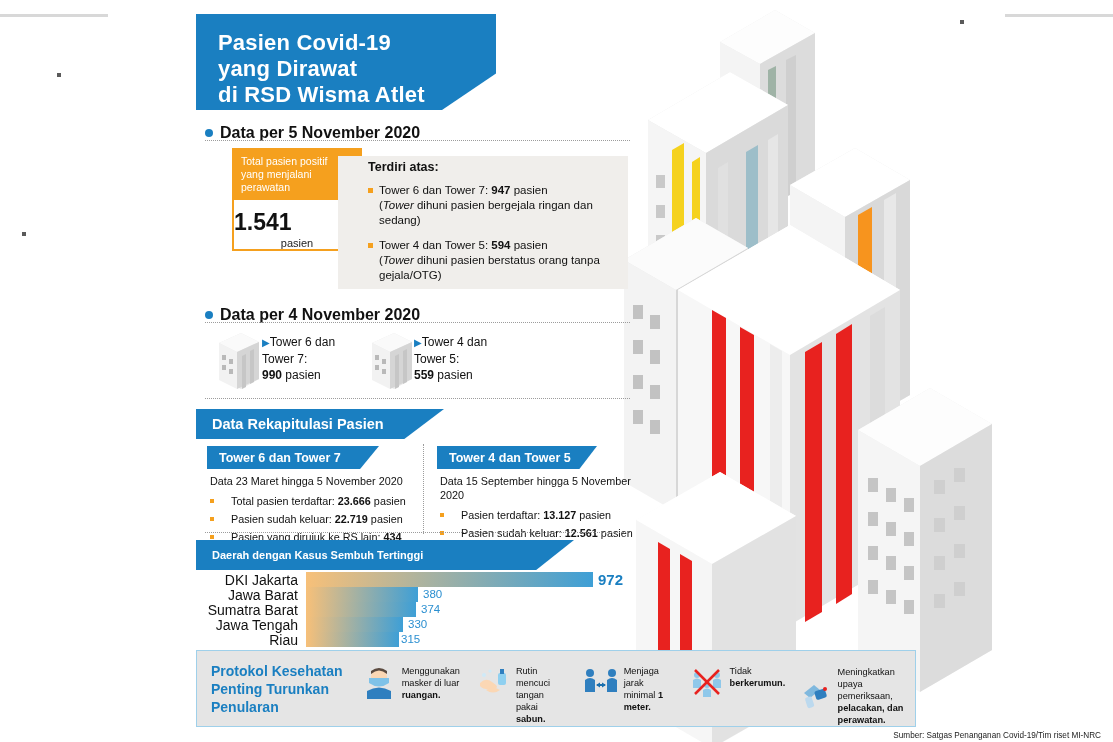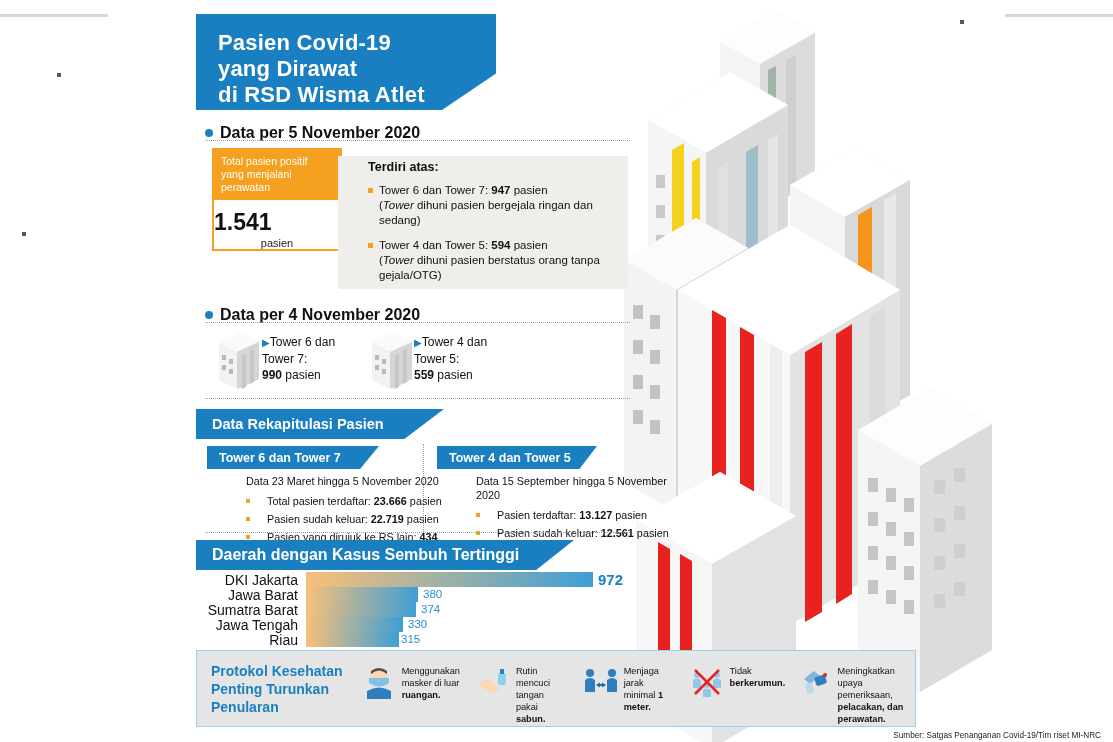--- a/index.html
+++ b/index.html
@@ -30,21 +30,21 @@
 
   
   .sec-head { position:absolute; display:flex; align-items:center; gap:7px; }
   .sec-head .bdot { width:8px; height:8px; border-radius:50%; background:#1a7fc1; display:block; }
   .sec-head .stxt { font-size:16px; font-weight:bold; color:#111; }
 
   .hr-dot { position:absolute; border-top:1px dotted #9c9c9c; }
 
   
   .total-box {
-    position:absolute; left:212px; top:148px; width:130px; height:103px;
+    position:absolute; left:232px; top:148px; width:130px; height:103px;
     border:2px solid #f5a01e; background:#fff;
   }
   .total-box .cap {
     background:#f5a01e; color:#fff; font-size:10.5px; line-height:13px;
     padding:5px 7px 6px 7px; font-weight:normal;
   }
   .total-box .num {
     text-align:left; font-size:23px; font-weight:bold; color:#111; margin-top:9px;
   }
   .total-box .unit { text-align:center; font-size:11px; color:#222; margin-top:1px; }
@@ -67,29 +67,29 @@
   .mini-label .arrow { color:#1a7fc1; font-size:10px; }
   .mini-label b { font-weight:bold; }
 
   
   .ribbon {
     position:absolute; background:#1a7fc1; color:#fff; font-weight:bold;
     display:flex; align-items:center; padding-left:16px;
   }
   .ribbon.r1 { left:196px; top:409px; width:248px; height:30px; font-size:14.5px;
     clip-path: polygon(0 0, 100% 0, 84% 100%, 0 100%); }
-  .ribbon.r2 { left:196px; top:540px; width:378px; height:30px; font-size:16px;
+  .ribbon.r2 { left:196px; top:540px; width:378px; height:30px; font-size:11px;
     clip-path: polygon(0 0, 100% 0, 90% 100%, 0 100%); }
 
   .subribbon {
     position:absolute; background:#1a7fc1; color:#fff; font-weight:bold;
     font-size:12.5px; display:flex; align-items:center; padding-left:12px; height:23px;
     clip-path: polygon(0 0, 100% 0, 89% 100%, 0 100%);
   }
-  .rek-col { position:absolute; font-size:10.8px; color:#111; line-height:14px;margin-left:36px; }
+  .rek-col { position:absolute; font-size:10.8px; color:#111; line-height:14px; }
   .rek-col .intro { margin-bottom:6px; }
   .rk-li { display:flex; gap:17px; margin-bottom:4px; }
   .rk-li .sq { width:4px; height:4px; background:#f5a01e; margin-top:5px; flex:0 0 auto; }
   .rk-li b { font-weight:bold; }
   .vdot { position:absolute; border-left:1px dotted #9c9c9c; }
 
   
   .chart { position:absolute; left:196px; top:572px; width:430px; }
   .chart-row { display:flex; align-items:center; height:15px; margin-bottom:0px; }
   .chart-row .lbl { width:110px; text-align:right; padding-right:8px; font-size:14px; color:#111; }
@@ -485,21 +485,21 @@
             <path d="M23 15 q4 -3 8 0 v8 h-8 z" fill="#8fc8ea"></path>
           <circle cx="17" cy="20" r="3" fill="#8fc8ea"></circle>
             <path d="M13 25 q4 -3 8 0 v7 h-8 z" fill="#8fc8ea"></path>
           <line x1="5" y1="5" x2="29" y2="29" stroke="#e8221f" stroke-width="2.5"></line>
           <line x1="29" y1="5" x2="5" y2="29" stroke="#e8221f" stroke-width="2.5"></line>
         </svg>
       </span>
       <span class="ptx"><span>Tidak </span><b>berkerumun.</b></span>
     </div>
 
-    <div class="proto-item" style="width:128px;">
+    <div class="proto-item" style="width:128px;align-items:center;">
       <span class="pi-ico">
         <svg width="34" height="34" viewBox="0 0 34 34" xmlns="http://www.w3.org/2000/svg">
           <path d="M6 14 l10 -8 l6 5 l-10 8 z" fill="#7fb8de"></path>
           <rect x="17" y="11" width="11" height="9" rx="2" transform="rotate(-18 22 15)" fill="#2f7fbf"></rect>
           <rect x="8" y="18" width="7" height="11" rx="2" transform="rotate(-18 11 23)" fill="#bcd9ee"></rect>
           <circle cx="27" cy="10" r="2" fill="#e8221f"></circle>
         </svg>
       </span>
       <span class="ptx"><span>Meningkatkan upaya pemeriksaan, </span><b>pelacakan, dan perawatan.</b></span>
     </div>

